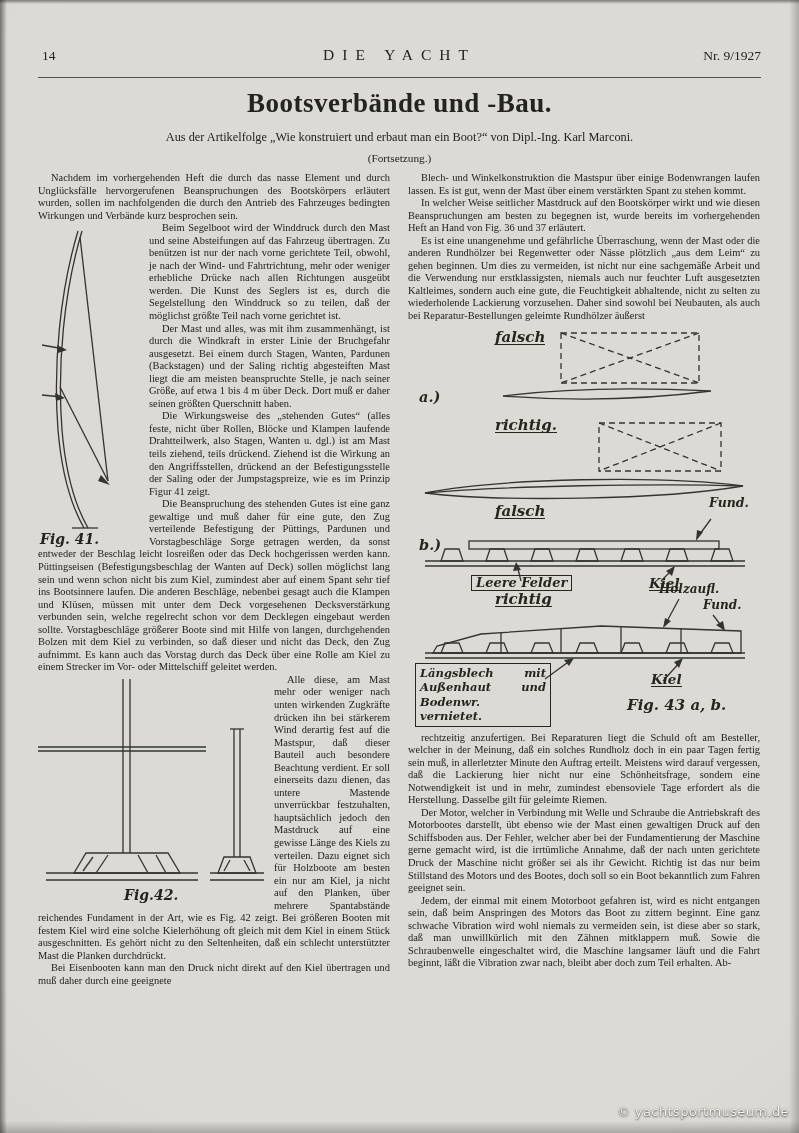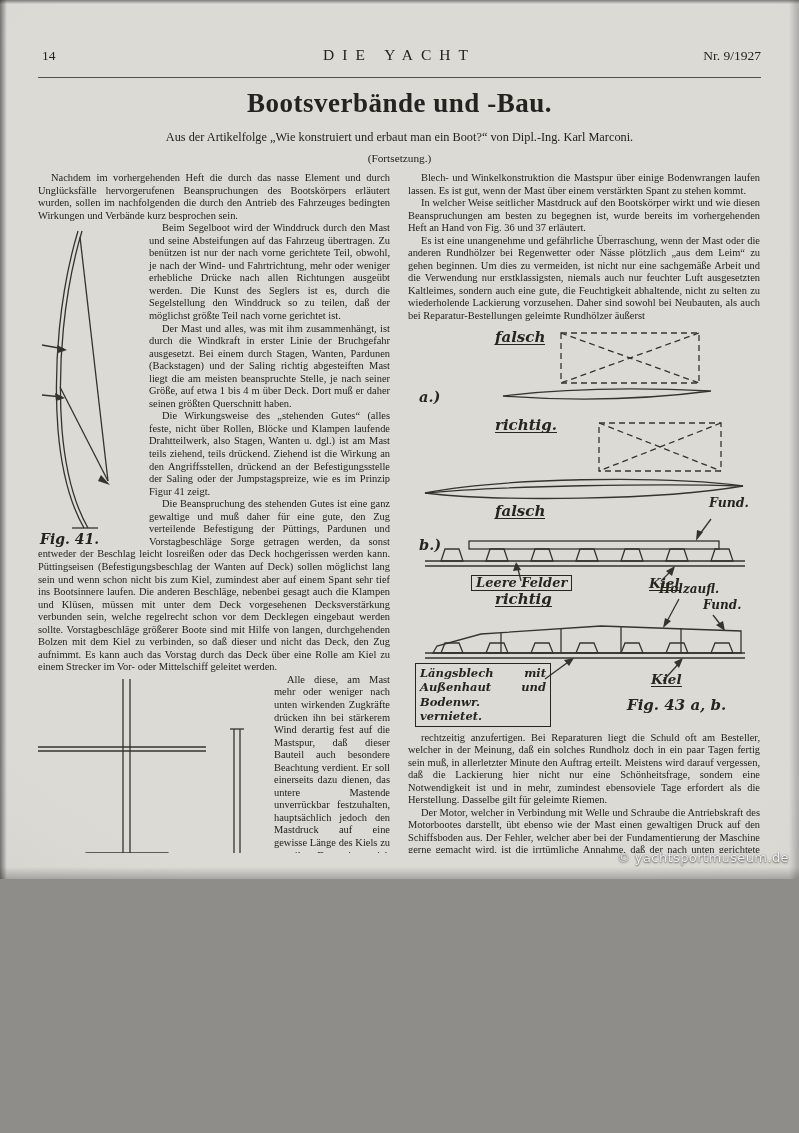--- a/index.html
+++ b/index.html
@@ -1,17 +1,17 @@
 <!DOCTYPE html>
 <html lang="de"><head>
 <meta charset="utf-8">
 <style>
   html,body{margin:0;padding:0;background:#8f8d89;}
   .page{
-    position:relative;width:799px;height:879px;margin:0 auto;overflow:hidden;
+    position:relative;width:799px;height:1133px;margin:0 auto;overflow:hidden;
     background:radial-gradient(130% 105% at 52% 45%, #dcdad5 55%, #cdcbc6 90%, #bfbdb8 100%);
     color:#23231f;font-family:"Liberation Serif","DejaVu Serif",serif;
   }
   .edges{position:absolute;inset:0;pointer-events:none;z-index:9;
     background:
       linear-gradient(to right, rgba(30,30,28,.55) 0, rgba(30,30,28,0) 7px),
       linear-gradient(to left, rgba(60,60,58,.30) 0, rgba(60,60,58,0) 10px),
       linear-gradient(to bottom, rgba(30,30,28,.5) 0, rgba(30,30,28,0) 4px),
       linear-gradient(to top, rgba(60,60,58,.32) 0, rgba(60,60,58,0) 12px);
   }

